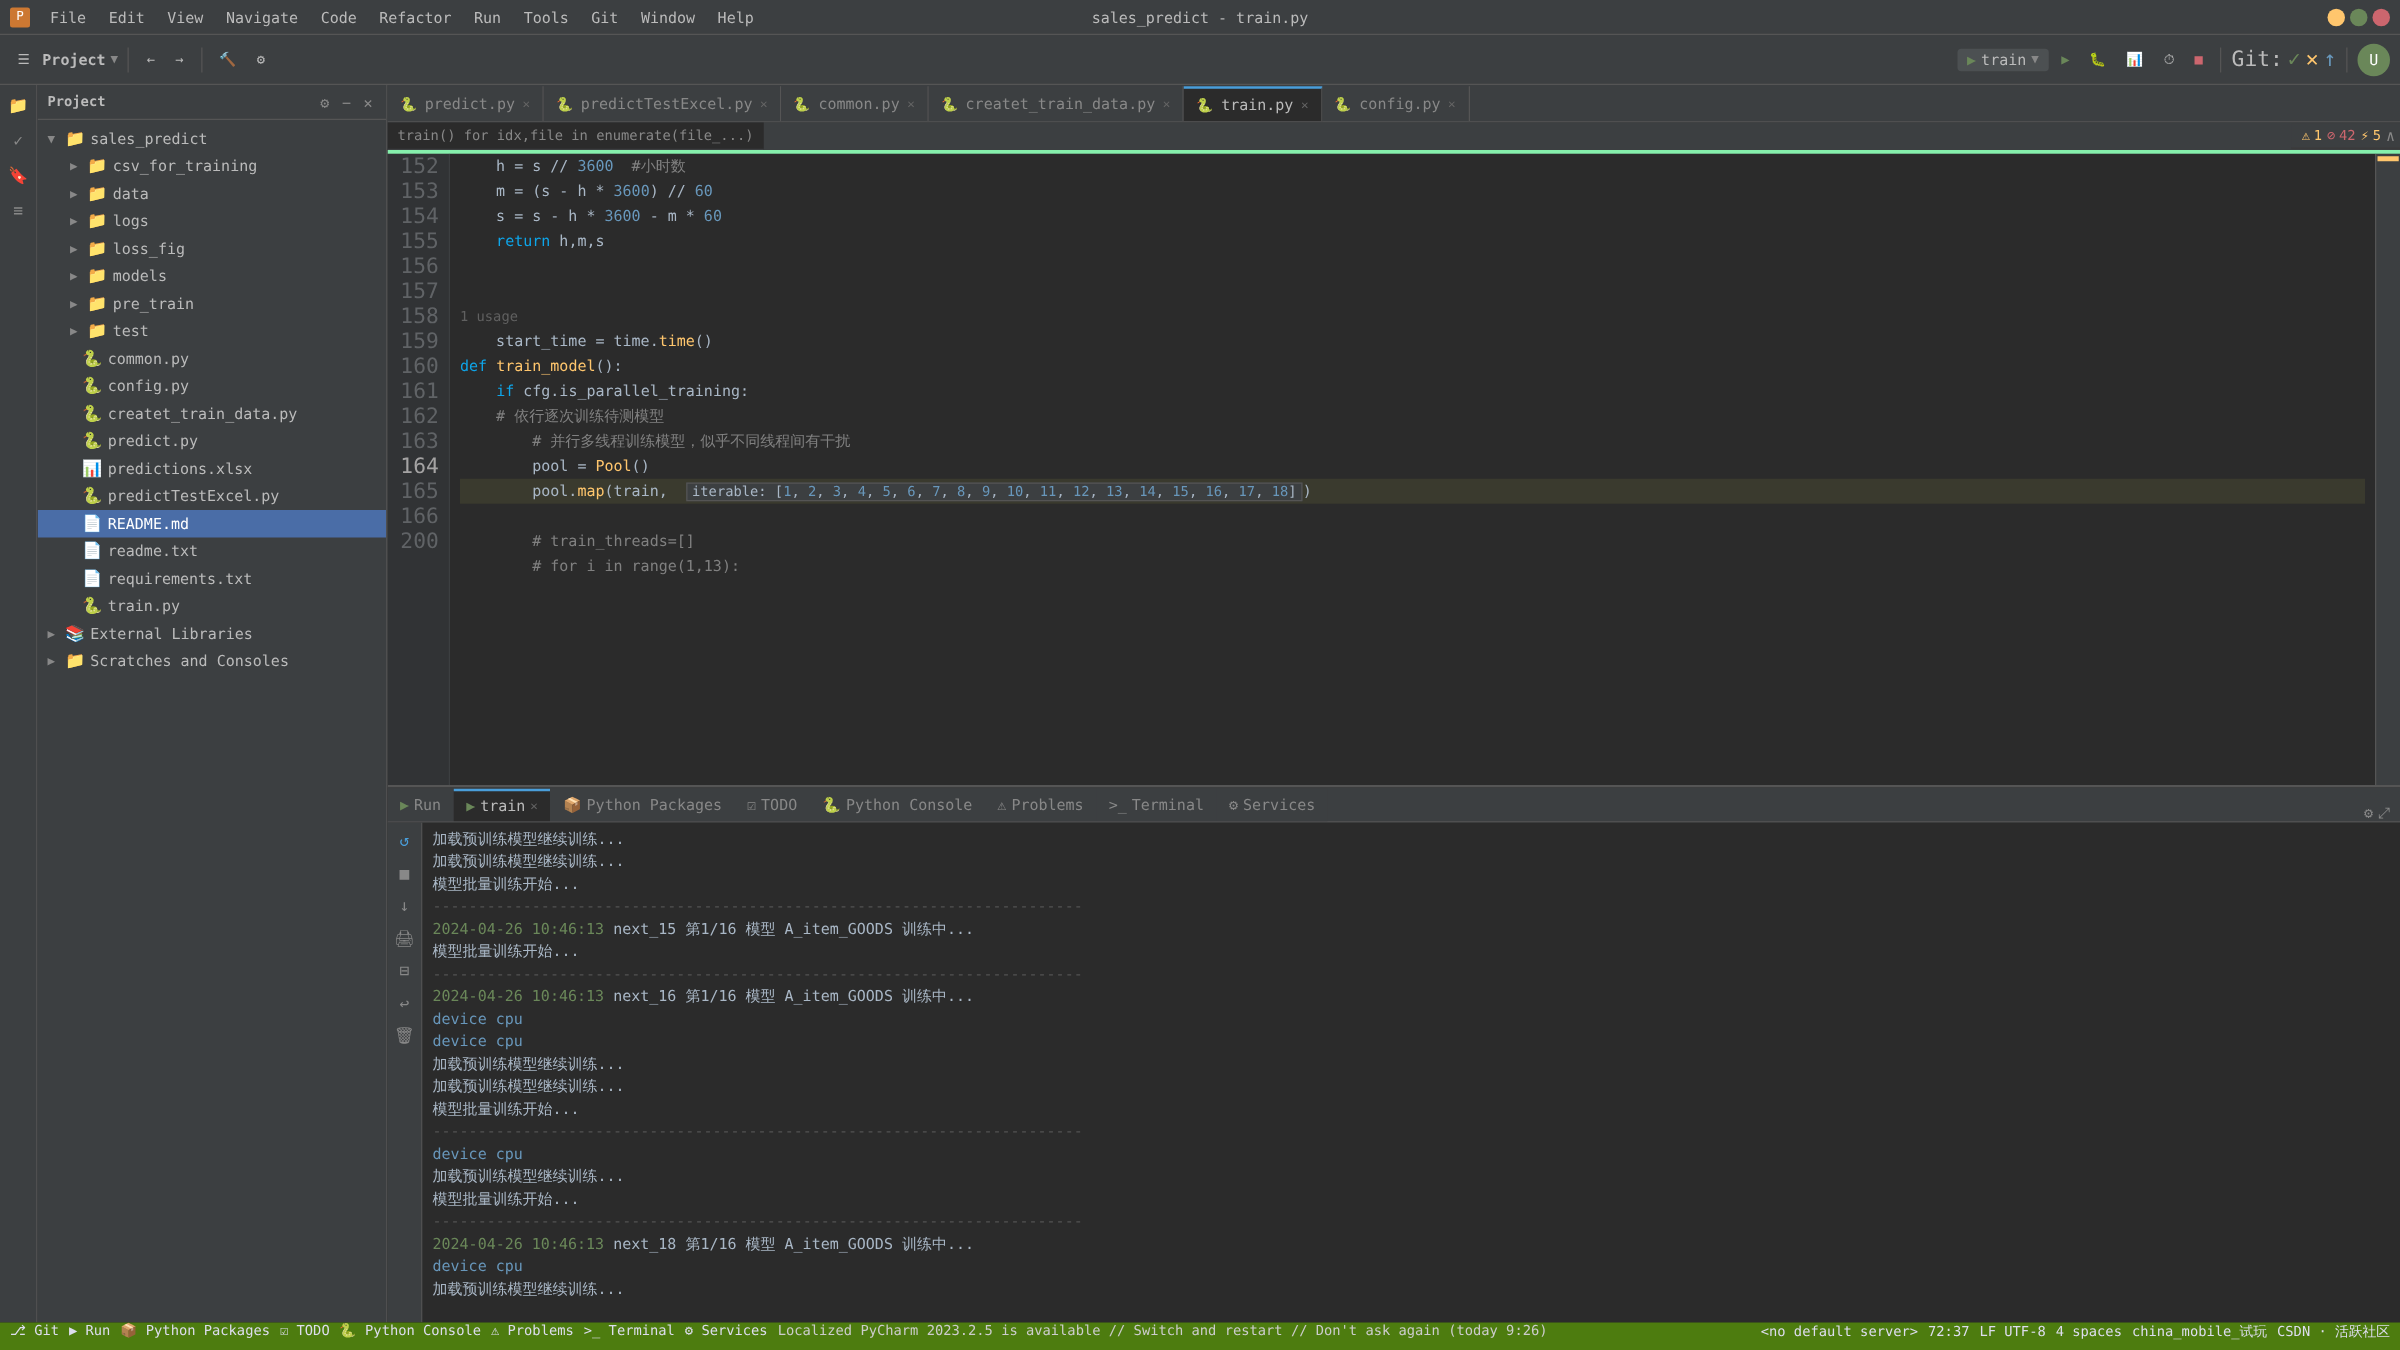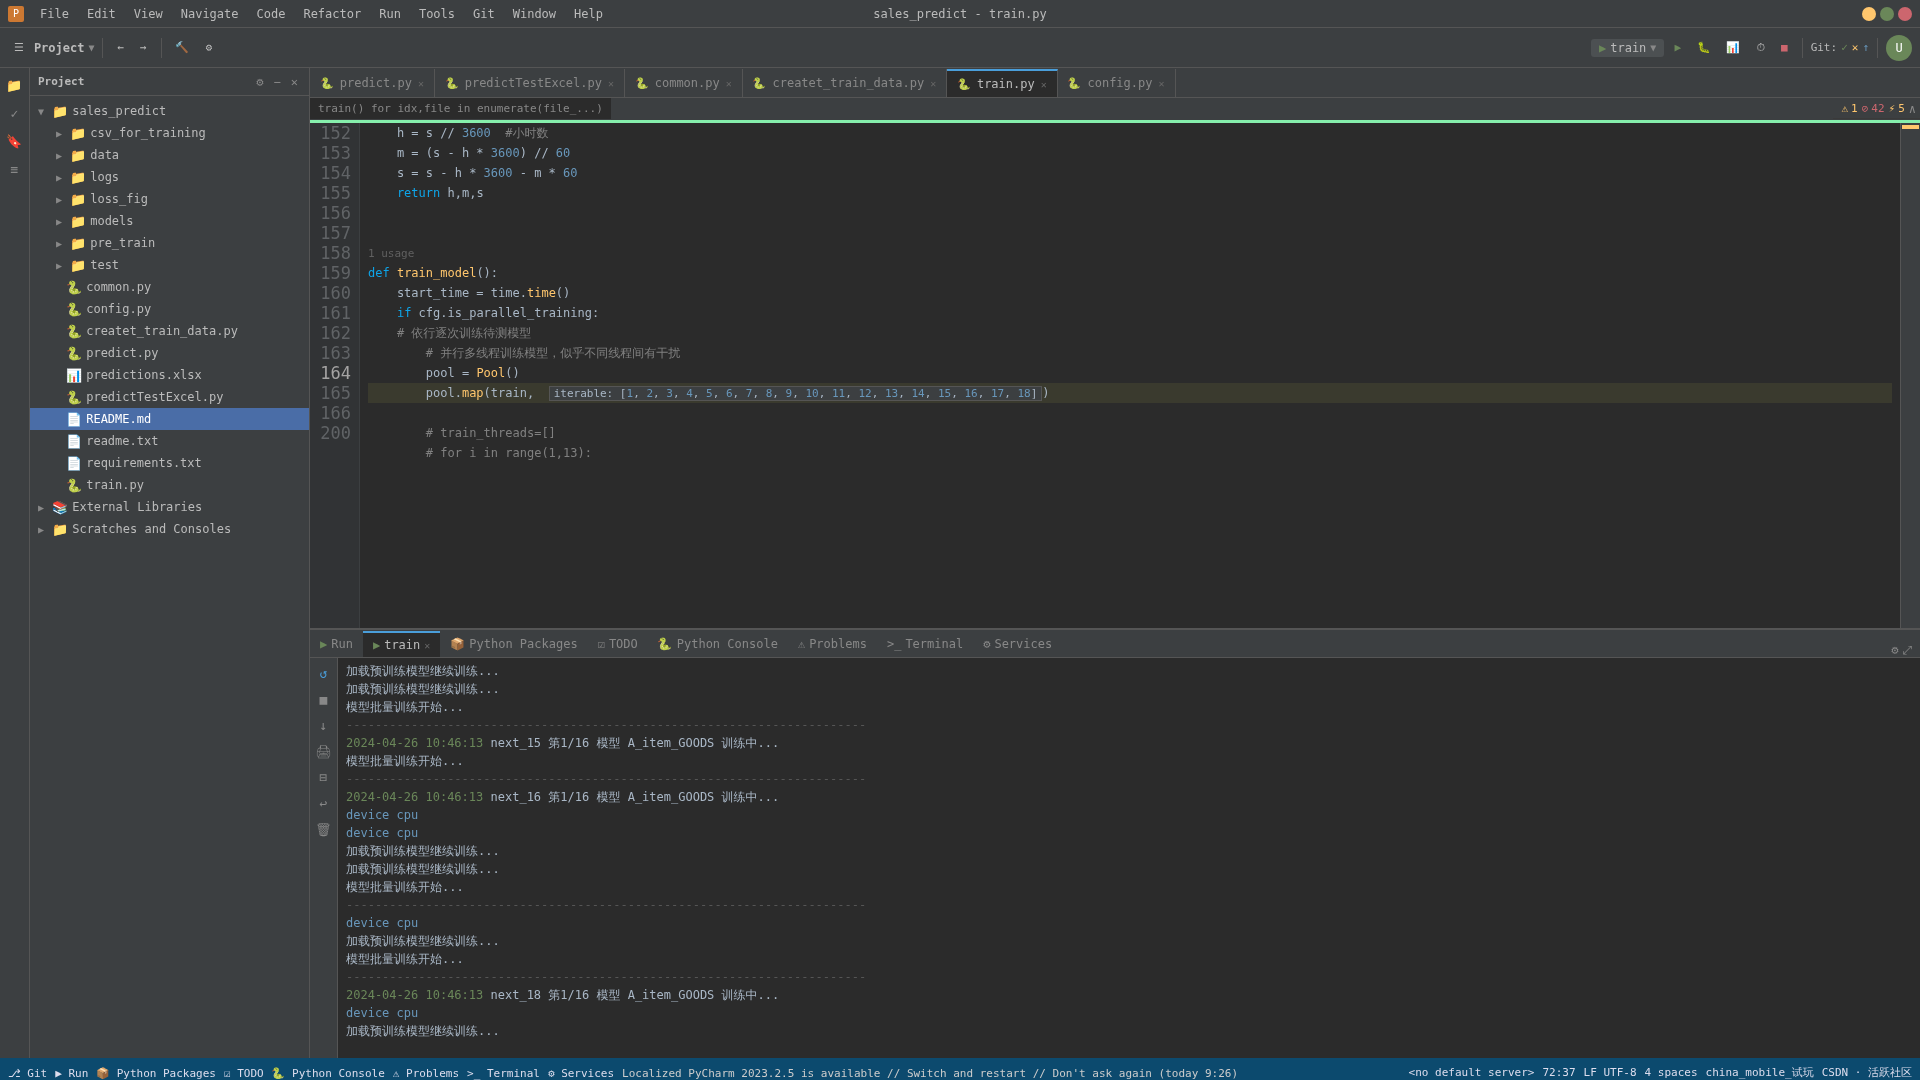--- a/index.html
+++ b/index.html
@@ -98,21 +98,21 @@
       padding: 2px 8px;
       border-radius: 3px;
       color: #bbb;
       font-size: 12px;
     }
     .git-area {
       display: flex;
       align-items: center;
       gap: 4px;
       color: #bbb;
-      font-size: 11px;
+      font-size: 17px;
     }
     .user-avatar {
       width: 26px;
       height: 26px;
       border-radius: 50%;
       background: #6a8759;
       display: flex;
       align-items: center;
       justify-content: center;
       color: white;
@@ -379,23 +379,23 @@
       line-height: 18px;
       white-space: pre;
     }
     .console-separator { color: #555; }
     .console-date { color: #6a8759; }
     .console-device { color: #6897bb; }
 
     
     .status-bar {
       height: 22px;
-      background: #0c4a6e;
-      display: flex;
-      align-items: flex-end;
+      background: #4d7c0f;
+      display: flex;
+      align-items: flex-start;
       justify-content: space-between;
       padding: 0 8px;
       font-size: 11px;
       color: #dde;
     }
     .status-left { display: flex; gap: 8px; align-items: center; }
     .status-right { display: flex; gap: 8px; align-items: center; }
     .status-item { cursor: pointer; }
 
     
@@ -711,22 +711,22 @@
         </div>
 
         <div class="code-area">
           <div class="code-line"><span class="var">    h = s // </span><span class="num">3600</span>  <span class="cm">#小时数</span></div>
           <div class="code-line"><span class="var">    m = (s - h * </span><span class="num">3600</span><span class="var">) // </span><span class="num">60</span></div>
           <div class="code-line"><span class="var">    s = s - h * </span><span class="num">3600</span><span class="var"> - m * </span><span class="num">60</span></div>
           <div class="code-line"><span class="kw">    return </span><span class="var">h,m,s</span></div>
           <div class="code-line">&nbsp;</div>
           <div class="code-line">&nbsp;</div>
           <div class="code-line"><span class="cm" style="font-size:11px;color:#606060;">1 usage</span></div>
+          <div class="code-line"><span class="var">    start_time = time.</span><span class="fn">time</span><span class="var">()</span></div>
           <div class="code-line"><span class="kw">def </span><span class="fn">train_model</span><span class="var">():</span></div>
-          <div class="code-line"><span class="var">    start_time = time.</span><span class="fn">time</span><span class="var">()</span></div>
           <div class="code-line"><span class="var">    </span><span class="kw">if </span><span class="var">cfg.is_parallel_training:</span></div>
           <div class="code-line"><span class="cm">    # 依行逐次训练待测模型</span></div>
           <div class="code-line"><span class="cm">        # 并行多线程训练模型，似乎不同线程间有干扰</span></div>
           <div class="code-line"><span class="var">        pool = </span><span class="fn">Pool</span><span class="var">()</span></div>
           <div class="code-line" style="background:#3a3a2e;"><span class="var">        pool.</span><span class="fn">map</span><span class="var">(train,  </span><span style="background:#3c3f41;padding:0 4px;border:1px solid #555;font-size:11px;color:#a9b7c6;">iterable: [<span class="num">1</span>, <span class="num">2</span>, <span class="num">3</span>, <span class="num">4</span>, <span class="num">5</span>, <span class="num">6</span>, <span class="num">7</span>, <span class="num">8</span>, <span class="num">9</span>, <span class="num">10</span>, <span class="num">11</span>, <span class="num">12</span>, <span class="num">13</span>, <span class="num">14</span>, <span class="num">15</span>, <span class="num">16</span>, <span class="num">17</span>, <span class="num">18</span>]</span><span class="var">)</span></div>
           <div class="code-line">&nbsp;</div>
           <div class="code-line"><span class="cm">        # train_threads=[]</span></div>
           <div class="code-line"><span class="cm">        # for i in range(1,13):</span></div>
         </div>
 

